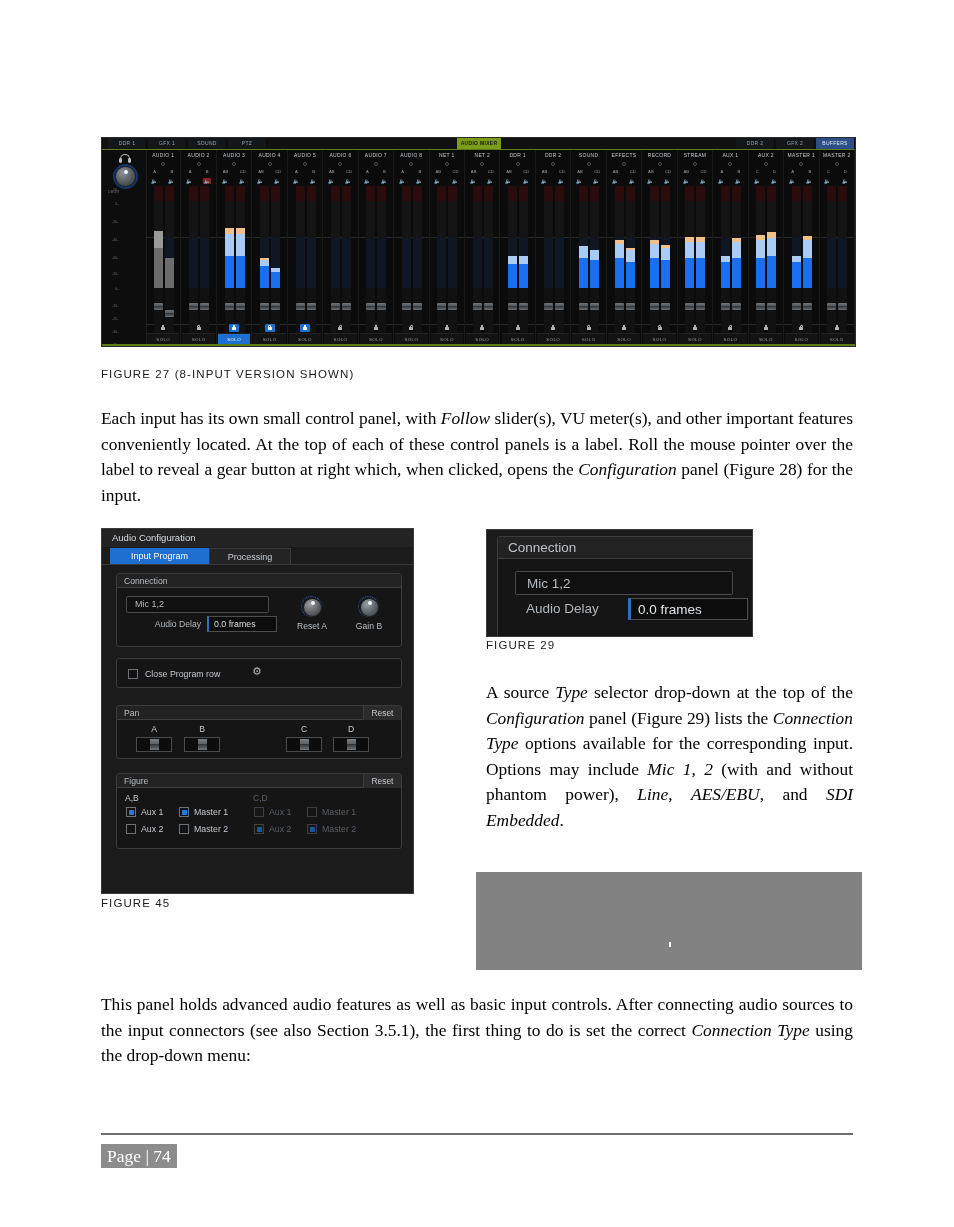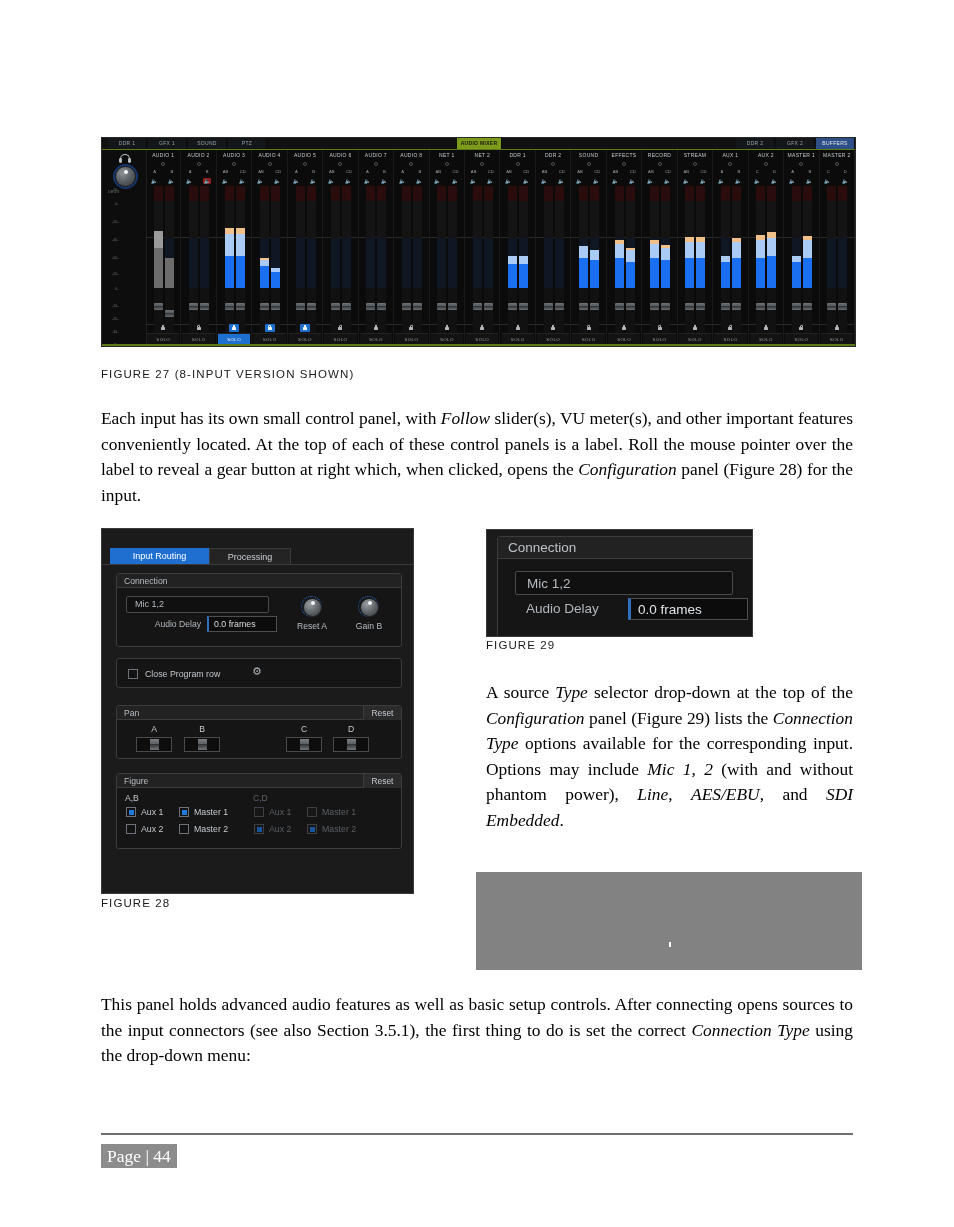--- a/index.html
+++ b/index.html
@@ -1541,23 +1541,24 @@
     <div id="mx-footline"></div>
   </div>
 
   <div class="fig-caption" style="position:absolute;left:101px;top:368px;">FIGURE 27 (8-INPUT VERSION SHOWN)</div>
 
   <div class="body-par" style="position:absolute;left:101px;top:406px;width:752px;">
     <span>Each input has its own small control panel, with </span><i>Follow</i><span> slider(s), VU meter(s), and other important features conveniently located. At the top of each of these control panels is a label. Roll the mouse pointer over the label to reveal a gear button at right which, when clicked, opens the </span><i>Configuration</i><span> panel (Figure 28) for the input.</span>
   </div>
 
   <div id="fig28">
+    <div class="p-title">Audio Configuration</div>
 
     <div class="tabs">
-      <div class="tab active" style="left:8px;width:99px;">Input Routing</div>
+      <div class="tab active" style="left:8px;width:99px;">Input Program</div>
       <div class="tab inactive" style="left:107px;width:82px;">Processing</div>
     </div>
 
     <div class="grp" style="left:14px;top:44px;width:286px;height:74px;">
       <div class="grp-head">Connection</div>
       <div class="combo" style="left:9px;top:22px;width:143px;height:17px;">Mic 1,2</div>
       <div class="fieldlabel" style="left:6px;top:45px;width:78px;">Audio Delay</div>
       <div class="textbox" style="left:90px;top:42px;width:70px;height:16px;">0.0 frames</div>
 
       <div class="gainknob" style="left:184px;top:22px;">
@@ -1625,21 +1626,21 @@
       <div class="chklabel dim" style="left:205px;top:33px;">Master 1</div>
 
       <div class="chk dim on" style="left:137px;top:50px;"></div>
       <div class="chklabel dim" style="left:152px;top:50px;">Aux 2</div>
       <div class="chk dim on" style="left:190px;top:50px;"></div>
       <div class="chklabel dim" style="left:205px;top:50px;">Master 2</div>
     </div>
 
   </div>
 
-  <div class="fig-caption" style="position:absolute;left:101px;top:897px;">FIGURE 28</div>
+  <div class="fig-caption" style="position:absolute;left:101px;top:897px;">FIGURE 45</div>
 
   <div id="fig29">
     <div class="z-grp">
       <div class="z-head">Connection</div>
       <div class="z-combo">Mic 1,2</div>
       <div class="z-delaylbl">Audio Delay</div>
       <div class="z-delaybox">0.0 frames</div>
     </div>
   </div>
 
@@ -1647,19 +1648,19 @@
 
   <div class="body-par" style="position:absolute;left:486px;top:680px;width:367px;">
     <span>A source </span><i>Type</i><span> selector drop-down at the top of the </span><i>Configuration</i><span> panel (Figure 29) lists the </span><i>Connection Type</i><span> options available for the corresponding input. Options may include </span><i>Mic 1, 2</i><span> (with and without phantom power), </span><i>Line</i><span>, </span><i>AES/EBU</i><span>, and </span><i>SDI Embedded</i><span>.</span>
   </div>
 
   <div id="grayblock">
     <div class="mark"></div>
   </div>
 
   <div class="body-par" style="position:absolute;left:101px;top:992px;width:752px;">
-    <span>This panel holds advanced audio features as well as basic setup controls. After connecting opens sources to the input connectors (see also Section 3.5.1), the first thing to do is set the correct </span><i>Connection Type</i><span> using the drop-down menu:</span>
+    <span>This panel holds advanced audio features as well as basic input controls. After connecting audio sources to the input connectors (see also Section 3.5.1), the first thing to do is set the correct </span><i>Connection Type</i><span> using the drop-down menu:</span>
   </div>
 
   <div id="foot-rule"></div>
-  <div id="pagebox">Page | 44</div>
+  <div id="pagebox">Page | 74</div>
 
 </div>
 
 </body></html>

